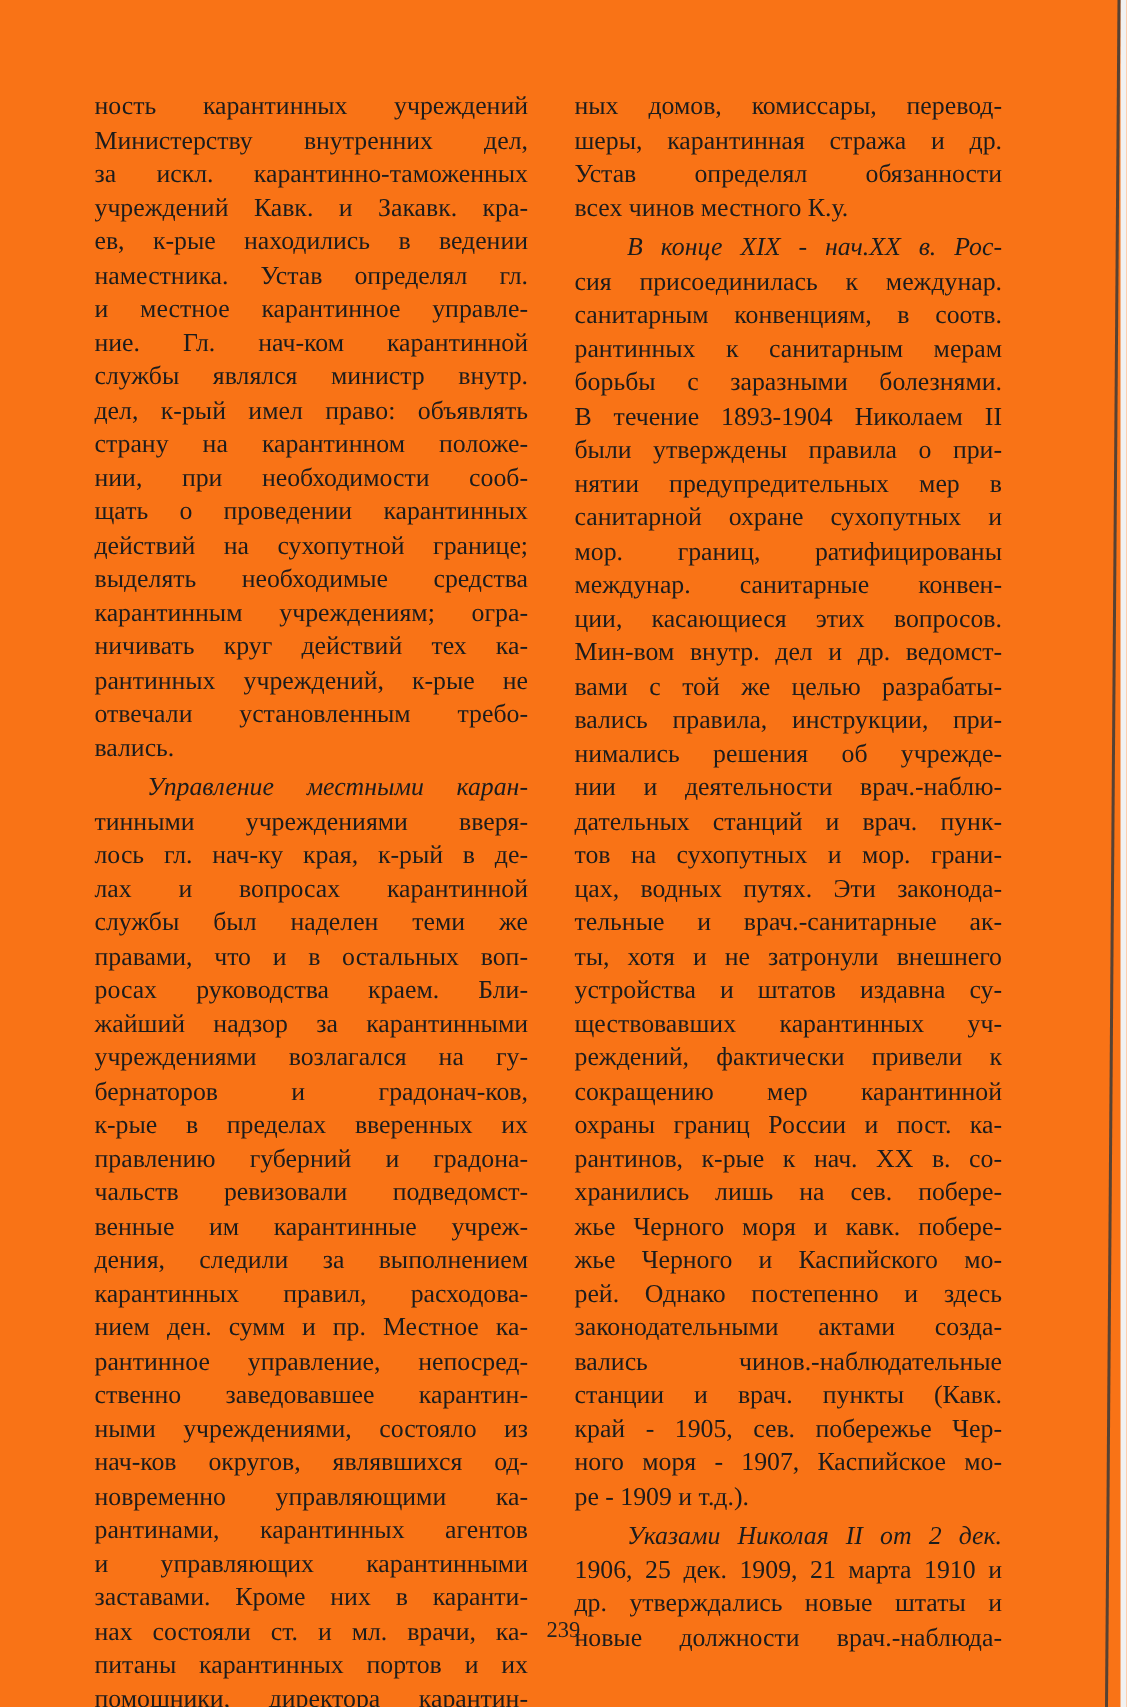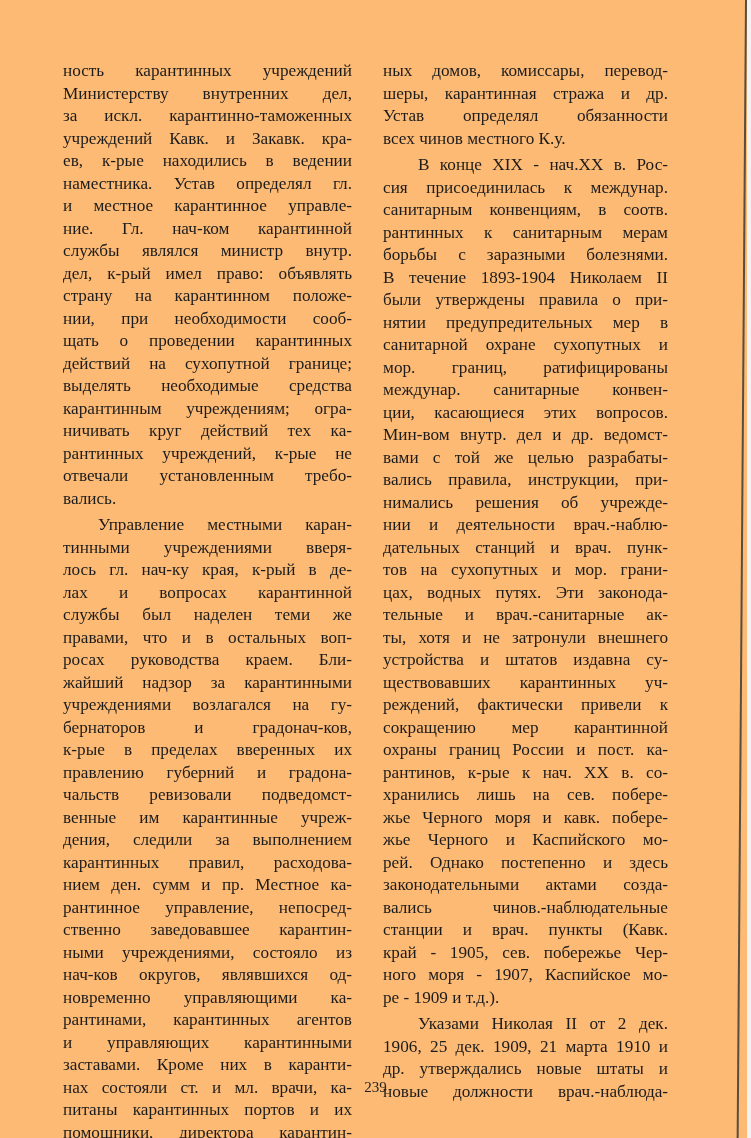--- a/index.html
+++ b/index.html
@@ -13,21 +13,21 @@
       position: relative;
       overflow: hidden;
       font-family: "Liberation Serif", "DejaVu Serif", serif;
       color: #1c1c1c;
     }
     .page {
       position: absolute;
       left: 0; top: 0;
       width: 751px;
       height: 1138px;
-      background: #fdba74;
+      background: #f97316;
     }
     .column {
       position: absolute;
       top: 60px;
     }
     .col-left { left: 63px; width: 289px; }
     .col-right { left: 383px; width: 285px; }
     .line {
       display: block;
       height: 22.5px;
@@ -36,20 +36,21 @@
       white-space: nowrap;
       text-align: justify;
       text-align-last: justify;
       overflow: visible;
     }
     .line.last {
       text-align-last: left;
     }
     .line.indent {
       padding-left: 35px;
+      font-style: italic;
     }
     .para-gap {
       display: block;
       height: 4px;
     }
     .line .it {
     }
     .page-number {
       position: absolute;
       top: 1079px;

